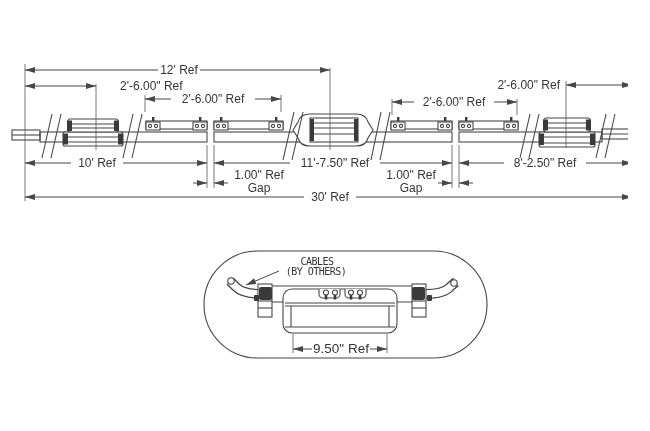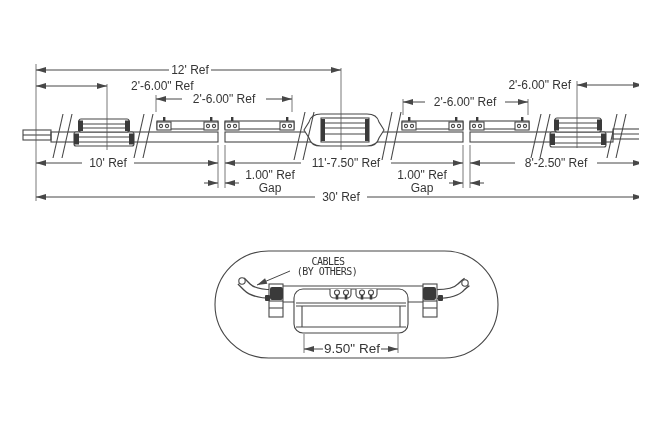--- a/index.html
+++ b/index.html
@@ -1,17 +1,17 @@
 <!DOCTYPE html>
 <html><head>
 <meta charset="utf-8">
 <style>
   html,body{margin:0;padding:0;background:#ffffff;}
   .canvas{position:relative;width:628px;height:431px;background:#ffffff;overflow:hidden;
-          font-family:"Liberation Sans",sans-serif;padding-left:11px;}
+          font-family:"Liberation Sans",sans-serif;}
   svg{display:block;}
   .ln{stroke:#474747;stroke-width:1.1;fill:none;}
   .fw{fill:#ffffff;}
   .fd{fill:#3a3a3a;stroke:none;}
   .thin{stroke:#555555;stroke-width:0.8;fill:none;}
   .dim{stroke:#474747;stroke-width:1;fill:none;}
   text{fill:#353535;font-family:"Liberation Sans",sans-serif;font-size:12px;}
   text.mono{font-family:"DejaVu Sans Mono",monospace;font-size:10px;letter-spacing:-0.5px;}
   text.big{font-size:13.5px;}
 </style>

